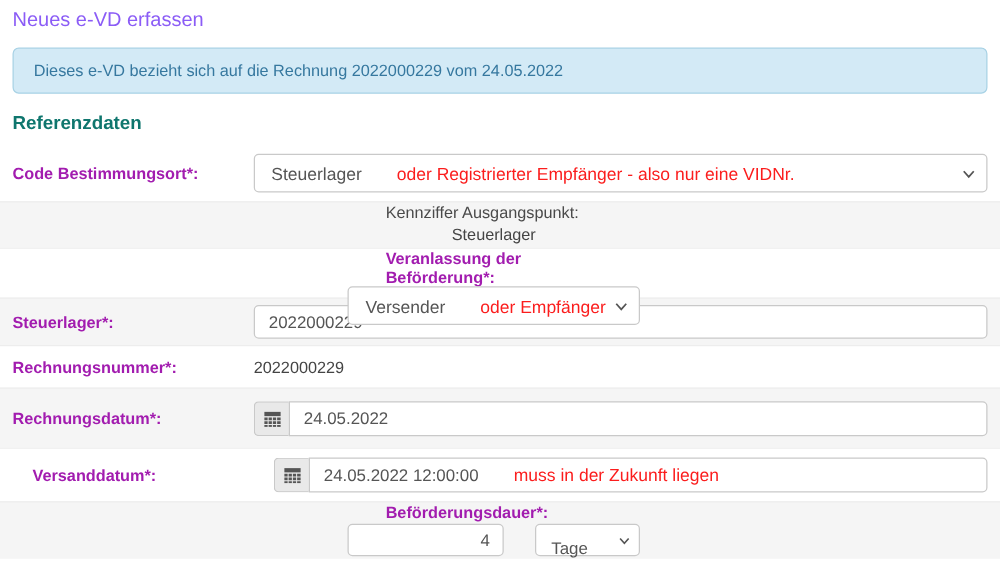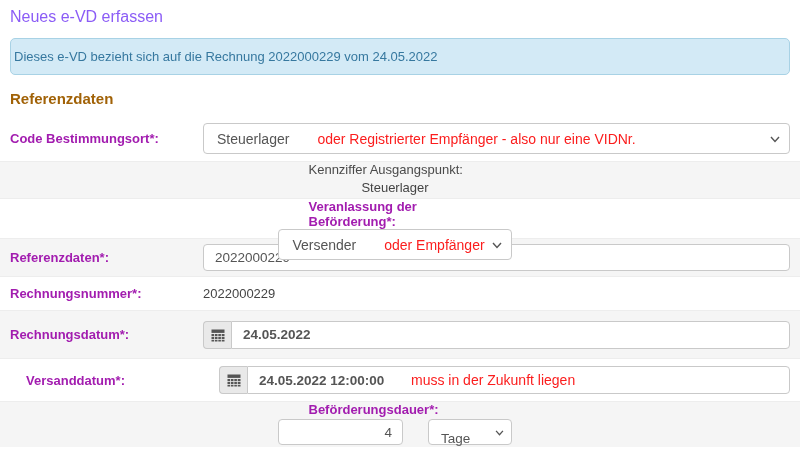--- a/index.html
+++ b/index.html
@@ -12,29 +12,29 @@
     overflow: hidden;
   }
   .page-title {
     margin: 8px 10px 0 10px;
     font-size: 16px; font-weight: 400; color: #8b5cf6;
   }
   .alert-info {
     margin: 12px 10px 0 10px;
     height: 37px;
     display: flex; align-items: center;
-    padding: 0 3px;
+    padding: 0 16px;
     background: #d3eaf6;
     border: 1px solid #a8d2e5;
     border-radius: 5px;
     font-size: 13px; color: #36789f;
   }
   .section-heading {
     margin: 15px 10px 0 10px;
-    font-size: 15px; font-weight: 700; color: #a16207;
+    font-size: 15px; font-weight: 700; color: #0f766e;
   }
   .form-table { margin-top: 9px; width: 100%; }
   .form-row {
     display: flex; align-items: center;
     width: 100%;
   }
   .form-row.striped { background: #f5f5f5; }
   .form-row + .form-row { border-top: 1px solid #ededed; }
   .h45 { height: 45px; } .h37 { height: 37px; flex-direction: column; } .h40 { height: 40px; flex-direction: column; }
   .h38 { height: 38px; } .h34 { height: 34px; } .h48 { height: 48px; }
@@ -86,21 +86,21 @@
     border: 1px solid #c9c9c9; border-radius: 0 4px 4px 0;
     background: #fff;
     display: flex; align-items: center;
     padding: 0 11px;
     min-width: 0;
   }
   .input-group input.bare {
     border: none; outline: none; background: transparent;
     font-family: "Liberation Sans", sans-serif;
     font-size: 13.5px; color: #555;
-    height: 100%; padding: 0; font-weight: bold;
+    height: 100%; padding: 0;
   }
   .w-date { width: 100%; }
   .w-datetime { width: 152px; flex: 0 0 auto; }
   .duration-input {
     width: 125px; height: 26px; flex: 0 0 auto;
     border: 1px solid #c9c9c9; border-radius: 4px;
     text-align: right; padding: 0 10px;
     font-family: "Liberation Sans", sans-serif;
     font-size: 13.5px; color: #555; outline: none;
   }
@@ -159,21 +159,21 @@
           <span>Versender</span>
           <span class="annotation">oder Empfänger</span>
           <svg class="chev" width="10" height="7" viewBox="0 0 10 7">
               <polyline points="1,1 5,5.5 9,1" fill="none" stroke="#555" stroke-width="1.4"></polyline>
             </svg>
         </div>
       </div>
     </div>
 
     <div class="form-row h38 striped">
-      <div class="row-label">Referenzdaten*:</div>
+      <div class="row-label">Steuerlager*:</div>
       <div class="row-control">
         <input class="text-input" type="text" value="2022000229" style="">
       </div>
     </div>
 
     <div class="form-row h34">
       <div class="row-label">Rechnungsnummer*:</div>
       <div class="row-control">
         <span class="static-value">2022000229</span>
       </div>

